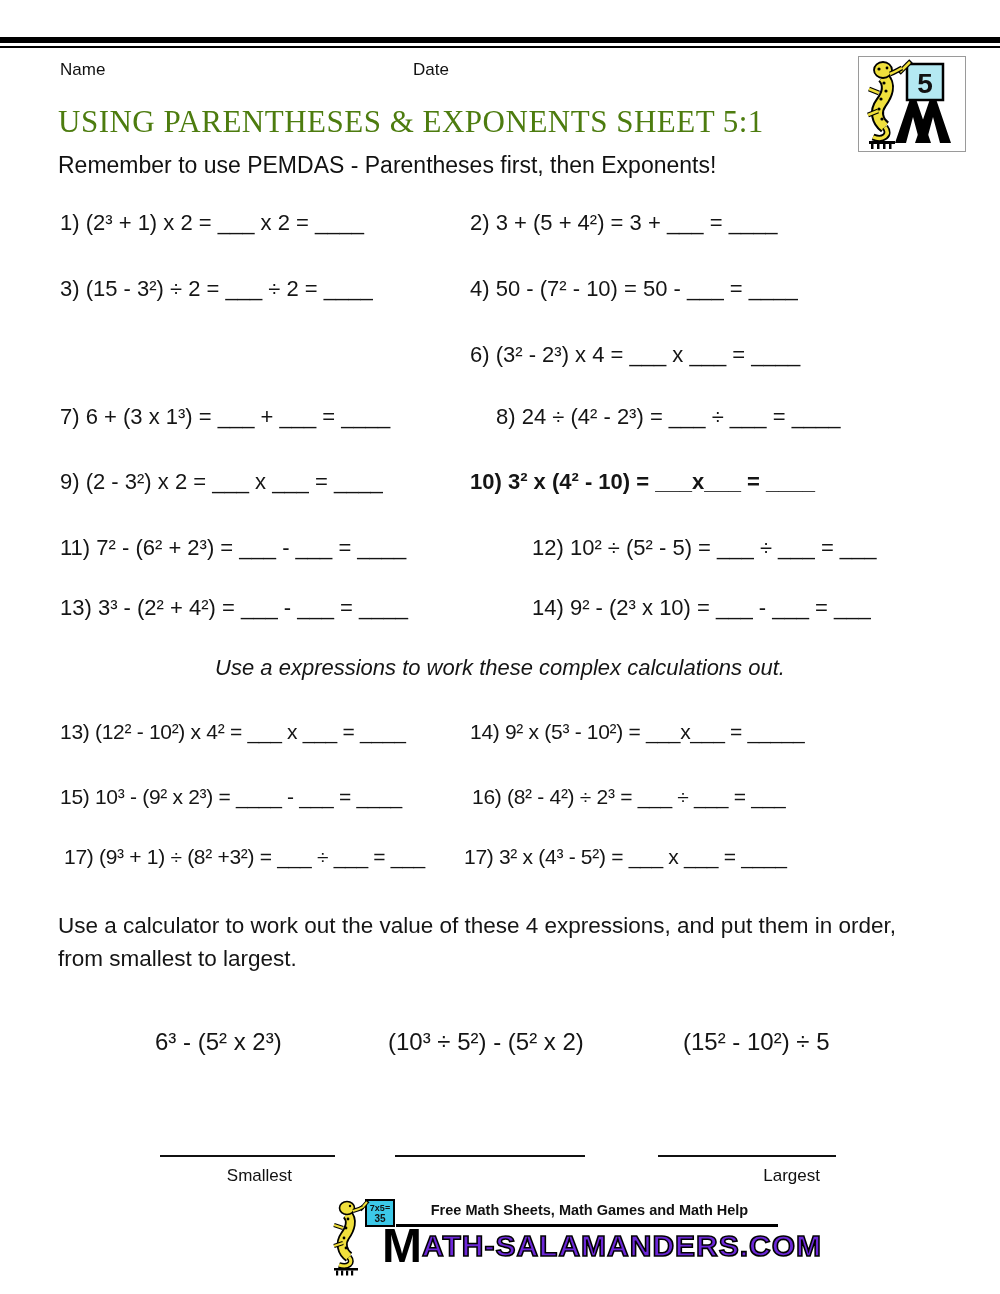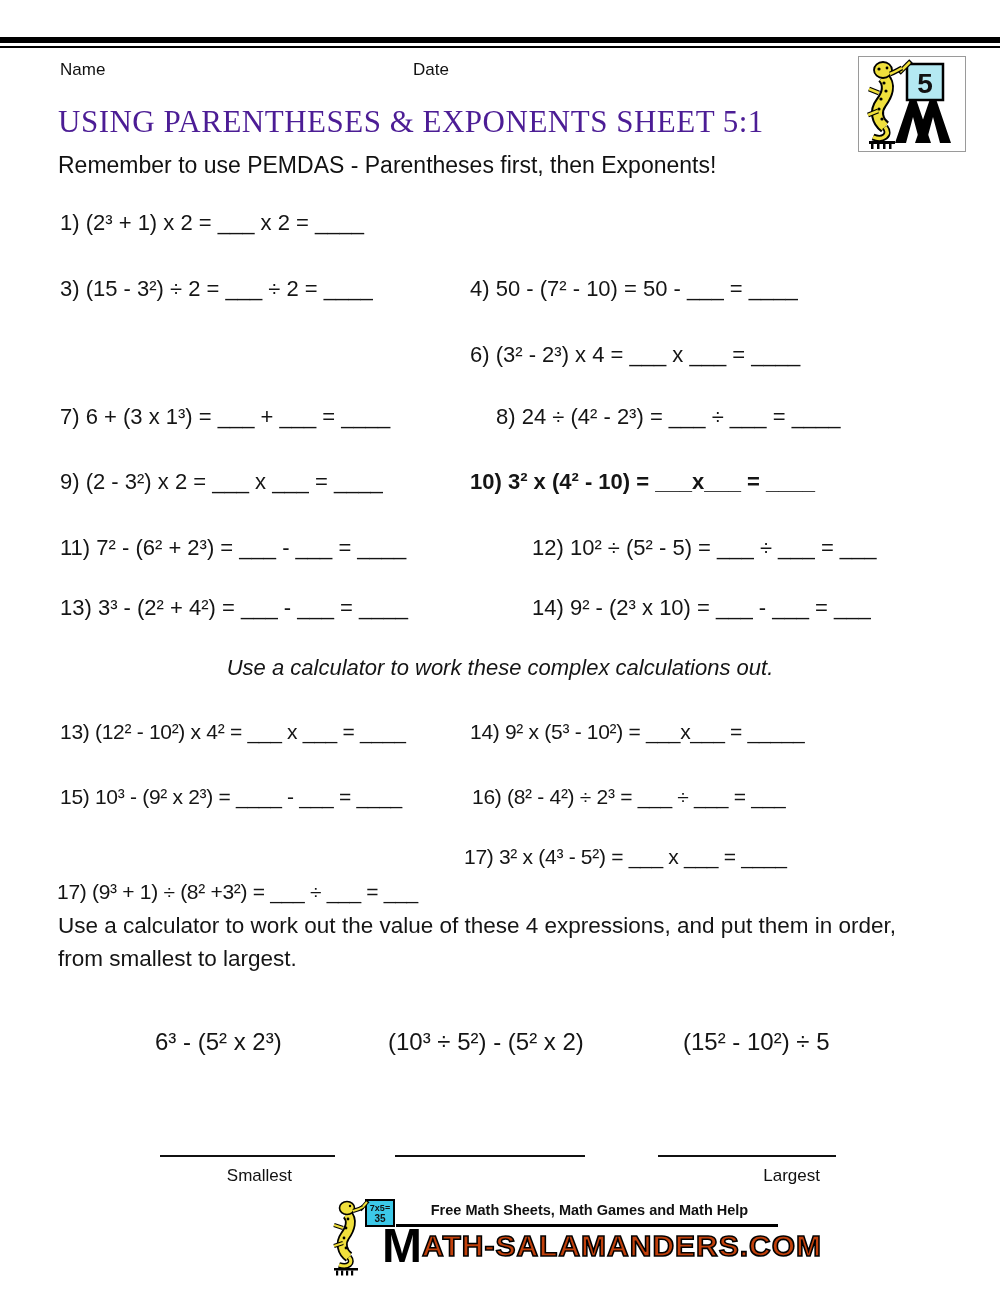--- a/index.html
+++ b/index.html
@@ -4,41 +4,41 @@
 <style>
   html,body{margin:0;padding:0;background:#fff;}
   .page{position:relative;width:1000px;height:1294px;background:#ffffff;overflow:hidden;
         font-family:"Liberation Sans",sans-serif;color:#1a1a1a;}
   .top-rule-thick{position:absolute;left:0;top:37px;width:1000px;height:6px;background:#000;}
   .top-rule-thin{position:absolute;left:0;top:46px;width:1000px;height:2px;background:#000;}
   .hdr-label{position:absolute;font-size:17px;color:#111;}
   .logo-box{position:absolute;left:858px;top:56px;width:106px;height:94px;
             border:1px solid #9a9a9a;background:#fff;}
   .page-title{position:absolute;left:58px;top:104px;font-family:"Liberation Serif",serif;
-              font-size:31px;letter-spacing:0.5px;color:#4c1d95;white-space:nowrap;}
+              font-size:31px;letter-spacing:0.5px;color:#4d7c0f;white-space:nowrap;}
   .subtitle{position:absolute;left:58px;top:152px;font-size:23px;color:#111;white-space:nowrap;}
   .prob{position:absolute;font-size:22px;white-space:nowrap;color:#151515;}
   .prob2{position:absolute;font-size:21px;white-space:nowrap;color:#151515;
          letter-spacing:-0.3px;}
   .calc-note{position:absolute;left:0;top:655px;width:1000px;text-align:center;
              font-size:22px;font-style:italic;color:#151515;}
   .order-para{position:absolute;left:58px;top:910px;width:860px;font-size:22.5px;
               line-height:1.45;color:#151515;}
   .expr{position:absolute;font-size:24px;white-space:nowrap;color:#151515;}
   .ans-line{position:absolute;height:0;border-bottom:2px solid #111;}
   .ans-label{position:absolute;width:110px;text-align:right;font-size:17px;color:#111;}
   .footer{position:absolute;left:330px;top:1196px;width:452px;height:82px;}
   .footer-sal{position:absolute;left:0;top:2px;}
   .footer-tagline{position:absolute;left:72px;top:6px;width:375px;text-align:center;
                   font-size:14.5px;font-weight:bold;color:#111;}
   .footer-line{position:absolute;left:66px;top:28px;width:382px;height:3px;background:#000;}
   .footer-wordmark{position:absolute;left:52px;top:26px;white-space:nowrap;}
   .wm-m{font-size:48px;font-weight:900;color:#000;font-family:"Liberation Sans",sans-serif;
         line-height:1;vertical-align:-6px;}
-  .wm-rest{font-size:30px;font-weight:800;color:#c2410c;-webkit-text-stroke:1.6px #000;
+  .wm-rest{font-size:30px;font-weight:800;color:#6d28d9;-webkit-text-stroke:1.6px #000;
            letter-spacing:1px;font-family:"Liberation Sans",sans-serif;}
 </style>
 </head>
 <body>
 
 <div class="page">
 
   <div class="top-rule-thick"></div>
   <div class="top-rule-thin"></div>
 
@@ -84,39 +84,40 @@
       <rect x="18" y="87" width="2.5" height="5" fill="#000"></rect>
       <rect x="24" y="87" width="2.5" height="5" fill="#000"></rect>
       <rect x="30" y="87" width="2.5" height="5" fill="#000"></rect>
     </svg>
   </div>
 
   <div class="page-title">USING PARENTHESES &amp; EXPONENTS SHEET 5:1</div>
   <div class="subtitle">Remember to use PEMDAS - Parentheses first, then Exponents!</div>
 
   <span class="prob" style="left:60px;top:210px;">1) (2³ + 1) x 2 = ___ x 2 = ____</span>
+  <span class="prob" style="left:470px;top:210px;">2) 3 + (5 + 4²) = 3 + ___ = ____</span>
   <span class="prob" style="left:60px;top:276px;">3) (15 - 3²) ÷ 2 = ___ ÷ 2 = ____</span>
   <span class="prob" style="left:470px;top:276px;">4) 50 - (7² - 10) = 50 - ___ = ____</span>
   <span class="prob" style="left:470px;top:342px;">6) (3² - 2³) x 4 = ___ x ___ = ____</span>
   <span class="prob" style="left:60px;top:404px;">7) 6 + (3 x 1³) = ___ + ___ = ____</span>
   <span class="prob" style="left:496px;top:404px;">8) 24 ÷ (4² - 2³) = ___ ÷ ___ = ____</span>
   <span class="prob" style="left:60px;top:469px;">9) (2 - 3²) x 2 = ___ x ___ = ____</span>
   <span class="prob" style="left:470px;top:469px;font-weight:bold;">10) 3² x (4² - 10) = ___x___ = ____</span>
   <span class="prob" style="left:60px;top:535px;">11) 7² - (6² + 2³) = ___ - ___ = ____</span>
   <span class="prob" style="left:532px;top:535px;">12) 10² ÷ (5² - 5) = ___ ÷ ___ = ___</span>
   <span class="prob" style="left:60px;top:595px;">13) 3³ - (2² + 4²) = ___ - ___ = ____</span>
   <span class="prob" style="left:532px;top:595px;">14) 9² - (2³ x 10) = ___ - ___ = ___</span>
 
-  <div class="calc-note">Use a calculator to work these complex calculations out.</div>
+  <div class="calc-note">Use a expressions to work these complex calculations out.</div>
 
   <span class="prob2" style="left:60px;top:720px;">13) (12² - 10²) x 4² = ___ x ___ = ____</span>
   <span class="prob2" style="left:470px;top:720px;">14) 9² x (5³ - 10²) = ___x___ = _____</span>
   <span class="prob2" style="left:60px;top:785px;">15) 10³ - (9² x 2³) = ____ - ___ = ____</span>
   <span class="prob2" style="left:472px;top:785px;">16) (8² - 4²) ÷ 2³ = ___ ÷ ___ = ___</span>
-  <span class="prob2" style="left:57px;top:845px;margin-top:35px;">17) (9³ + 1) ÷ (8² +3²) = ___ ÷ ___ = ___</span>
+  <span class="prob2" style="left:64px;top:845px;">17) (9³ + 1) ÷ (8² +3²) = ___ ÷ ___ = ___</span>
   <span class="prob2" style="left:464px;top:845px;">17) 3² x (4³ - 5²) = ___ x ___ = ____</span>
 
   <div class="order-para">Use a calculator to work out the value of these 4 expressions, and put them in order, from smallest to largest.</div>
 
   <span class="expr" style="left:155px;top:1028px;">6³ - (5² x 2³)</span>
   <span class="expr" style="left:388px;top:1028px;">(10³ ÷ 5²) - (5² x 2)</span>
   <span class="expr" style="left:683px;top:1028px;">(15² - 10²) ÷ 5</span>
 
   <div class="ans-line" style="left:160px;top:1155px;width:175px;"></div>
   <div class="ans-line" style="left:395px;top:1155px;width:190px;"></div>

